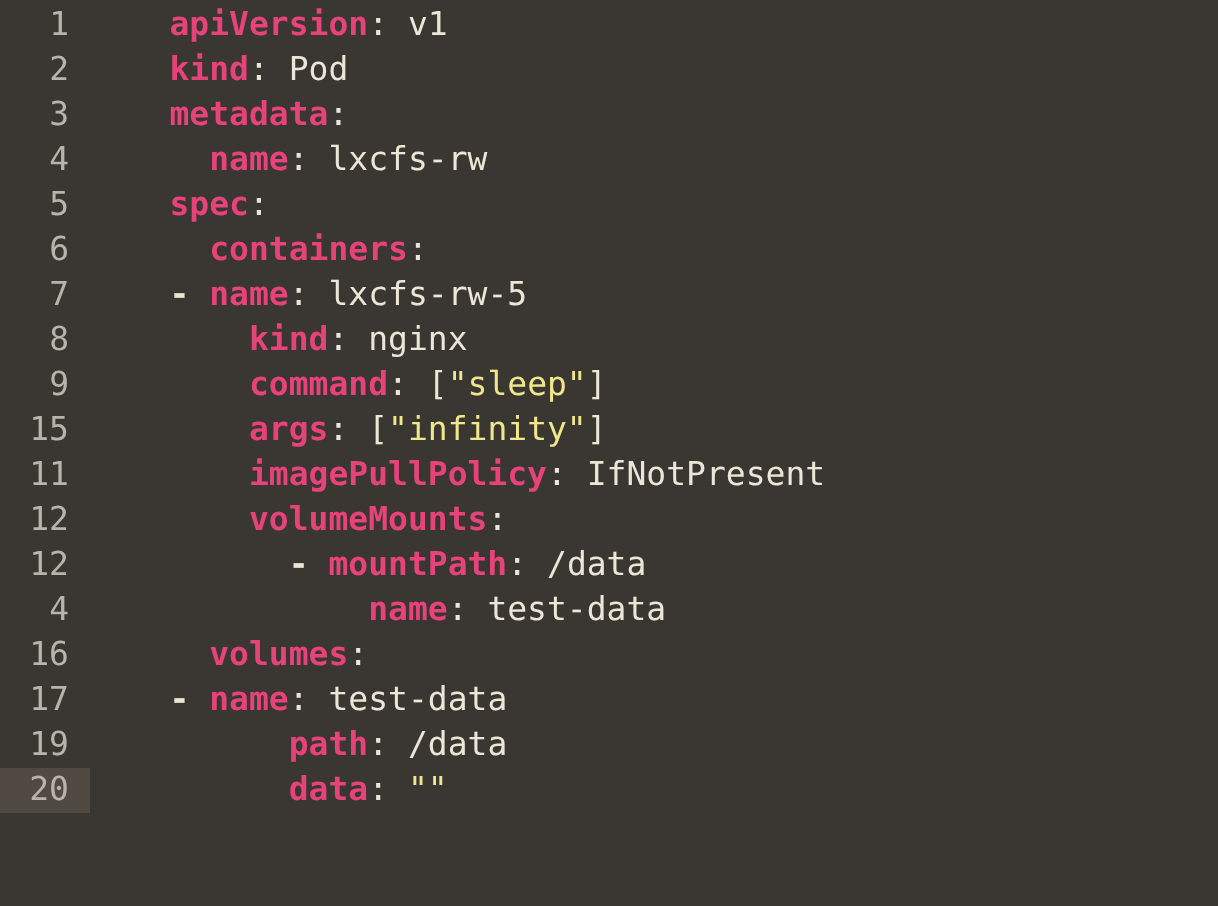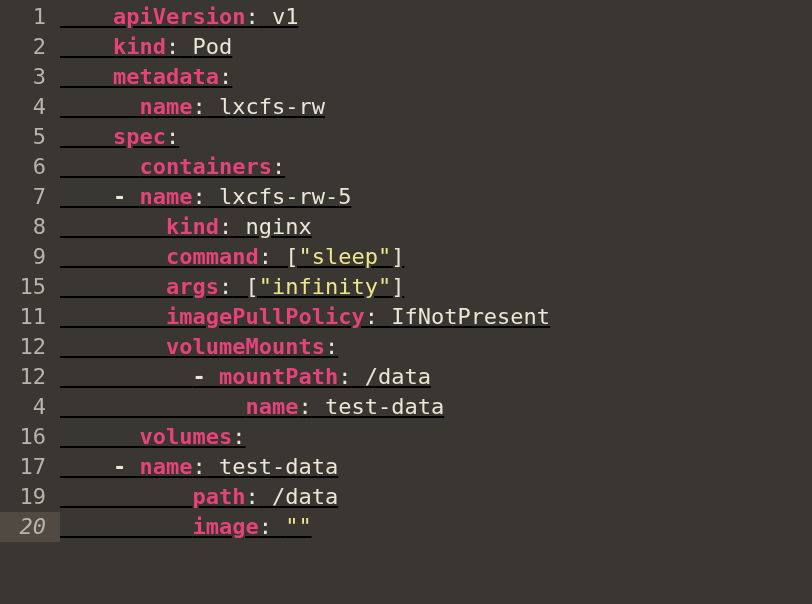--- a/index.html
+++ b/index.html
@@ -20,25 +20,23 @@
   .gutter {
     width: 60px;
     text-align: right;
     color: #b8b4ab;
     padding-right: 14px;
     flex-shrink: 0;
     user-select: none;
   }
   .gutter.active {
     background: #504a42;
-    font-style: italic;
   }
   .code {
     flex: 1;
-    text-decoration: underline;
   }
   .key   { color: #e6437a; font-weight: 600; }
   .str   { color: #ece6d6; }
   .qstr  { color: #f0e68c; }
   .punc  { color: #ece6d6; }
   .dash  { color: #ece6d6; font-weight: 600; }
   .ind   { color: transparent; }
 </style>
 </head>
 <body>
@@ -54,14 +52,14 @@
     <div class="line"><div class="gutter">8</div><div class="code"><span class="ind">        </span><span class="key">kind</span><span class="punc">:</span><span class="punc"> </span><span class="str">nginx</span></div></div>
     <div class="line"><div class="gutter">9</div><div class="code"><span class="ind">        </span><span class="key">command</span><span class="punc">:</span><span class="punc"> [</span><span class="qstr">"sleep"</span><span class="punc">]</span></div></div>
     <div class="line"><div class="gutter">15</div><div class="code"><span class="ind">        </span><span class="key">args</span><span class="punc">:</span><span class="punc"> [</span><span class="qstr">"infinity"</span><span class="punc">]</span></div></div>
     <div class="line"><div class="gutter">11</div><div class="code"><span class="ind">        </span><span class="key">imagePullPolicy</span><span class="punc">:</span><span class="punc"> </span><span class="str">IfNotPresent</span></div></div>
     <div class="line"><div class="gutter">12</div><div class="code"><span class="ind">        </span><span class="key">volumeMounts</span><span class="punc">:</span></div></div>
     <div class="line"><div class="gutter">12</div><div class="code"><span class="ind">          </span><span class="dash">- </span><span class="key">mountPath</span><span class="punc">:</span><span class="punc"> </span><span class="str">/data</span></div></div>
     <div class="line"><div class="gutter">4</div><div class="code"><span class="ind">              </span><span class="key">name</span><span class="punc">:</span><span class="punc"> </span><span class="str">test-data</span></div></div>
     <div class="line"><div class="gutter">16</div><div class="code"><span class="ind">      </span><span class="key">volumes</span><span class="punc">:</span></div></div>
     <div class="line"><div class="gutter">17</div><div class="code"><span class="ind">    </span><span class="dash">- </span><span class="key">name</span><span class="punc">:</span><span class="punc"> </span><span class="str">test-data</span></div></div>
     <div class="line"><div class="gutter">19</div><div class="code"><span class="ind">          </span><span class="key">path</span><span class="punc">:</span><span class="punc"> </span><span class="str">/data</span></div></div>
-    <div class="line"><div class="gutter active">20</div><div class="code"><span class="ind">          </span><span class="key">image</span><span class="punc">:</span><span class="punc"> </span><span class="qstr">""</span></div></div>
+    <div class="line"><div class="gutter active">20</div><div class="code"><span class="ind">          </span><span class="key">data</span><span class="punc">:</span><span class="punc"> </span><span class="qstr">""</span></div></div>
   </div>
 
 </body></html>

